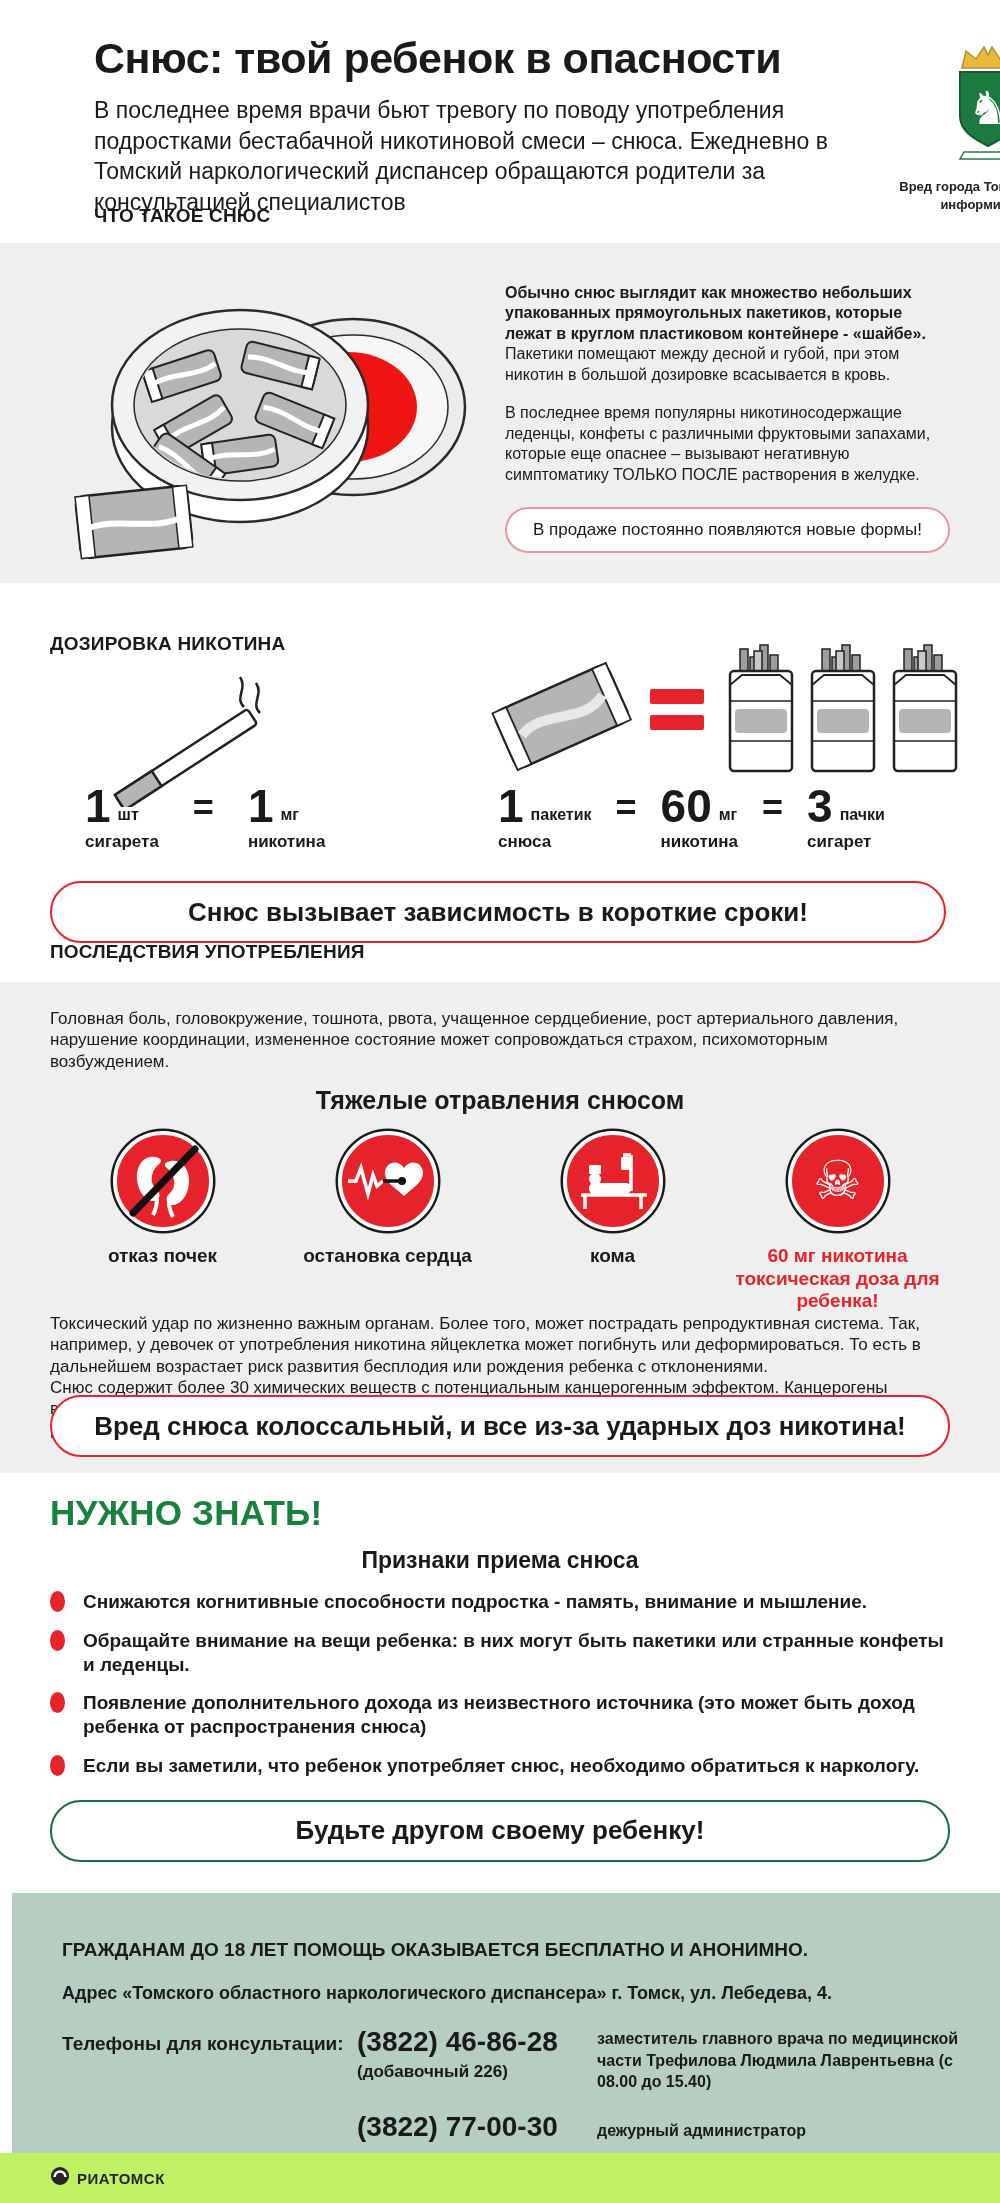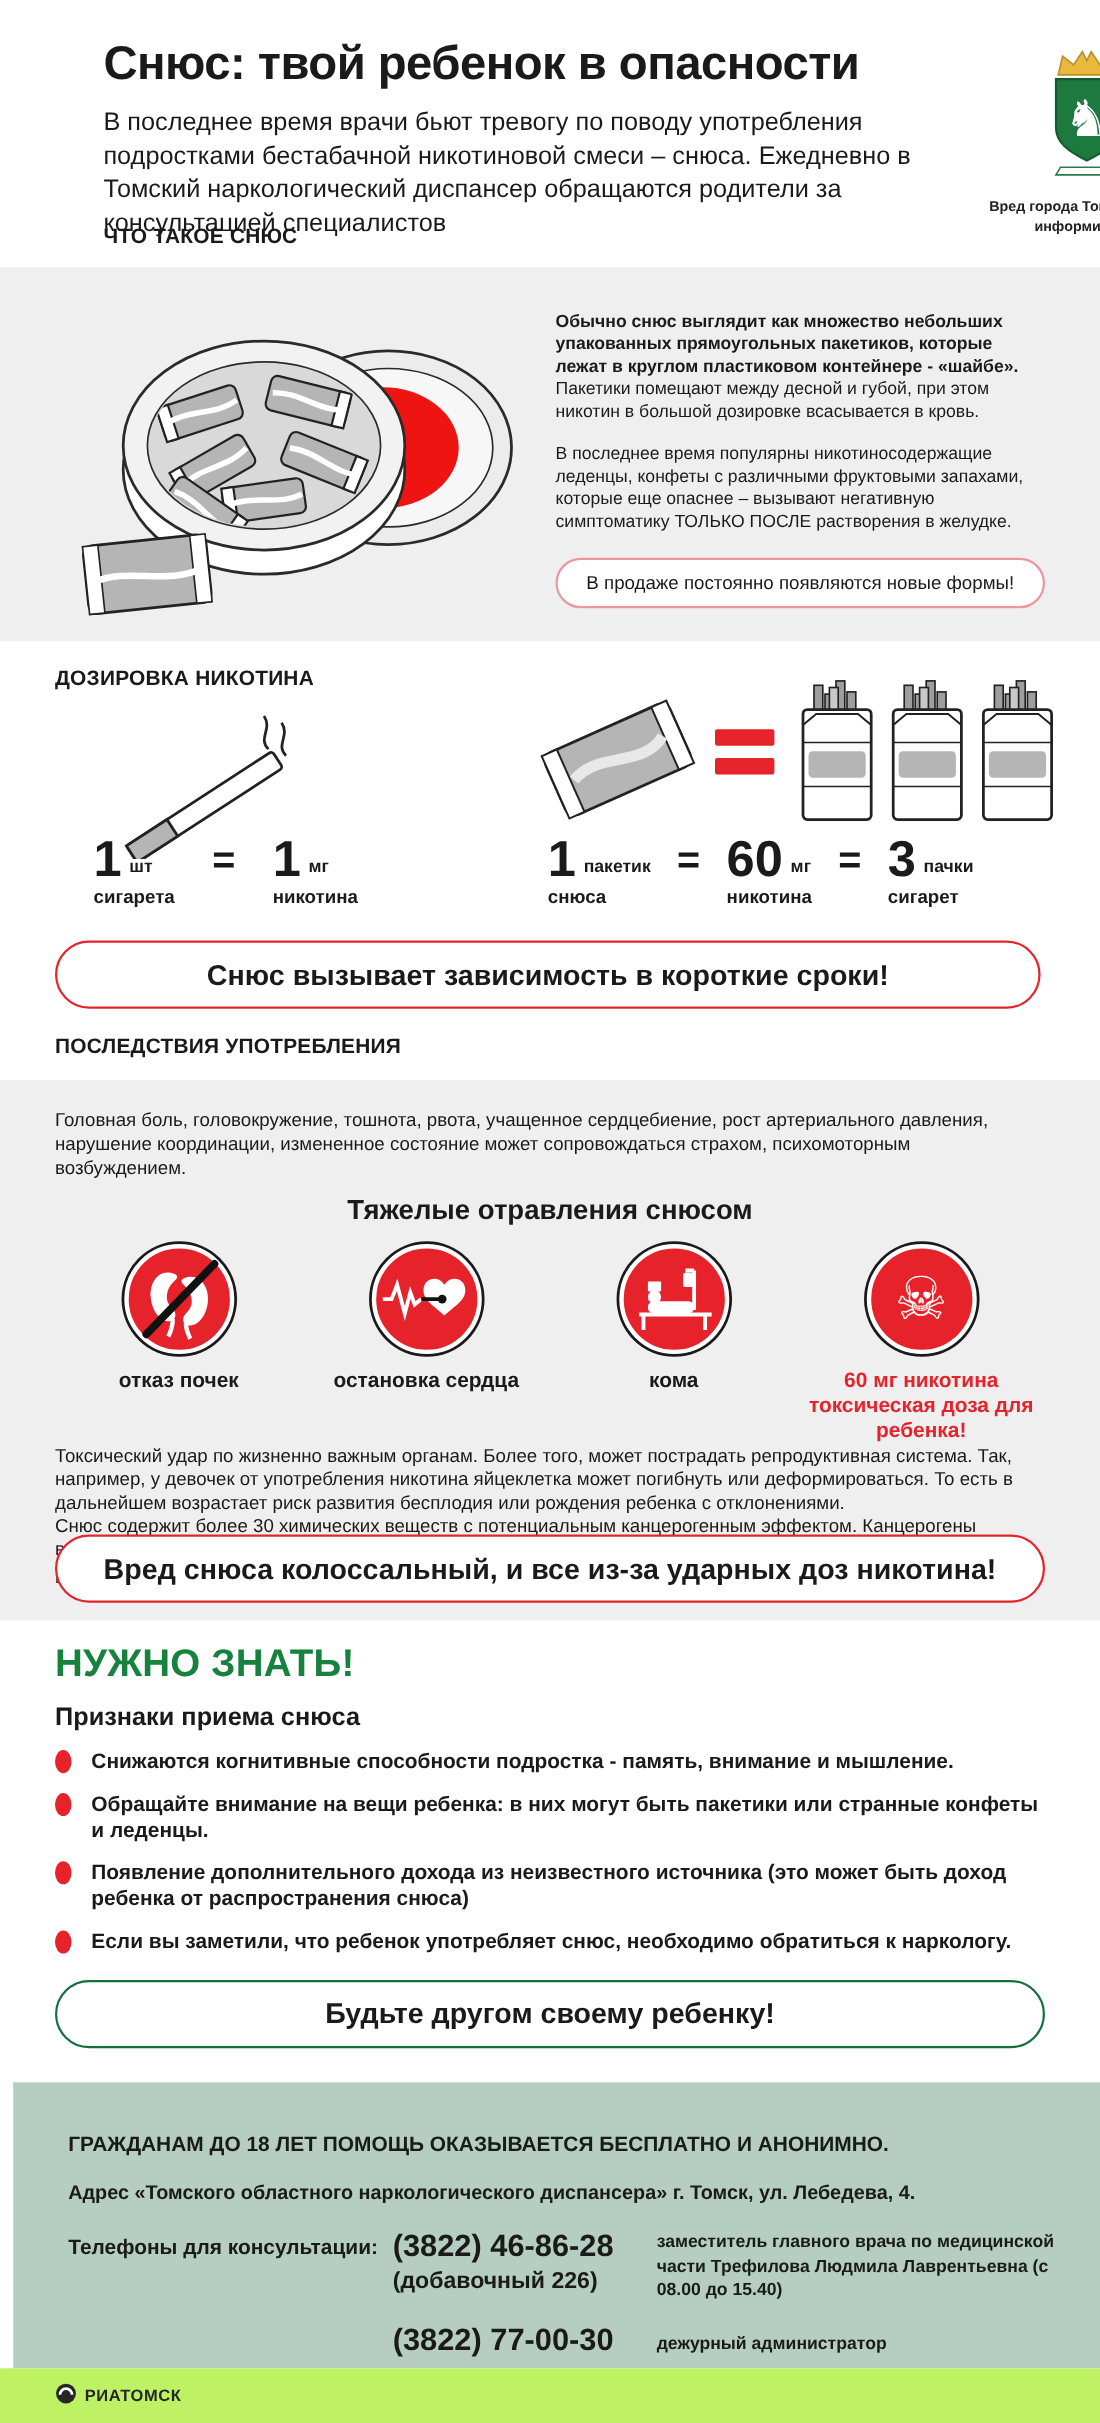--- a/index.html
+++ b/index.html
@@ -32,21 +32,21 @@
   .tin-wrap{width:505px;position:relative;}
   .tin-wrap svg{position:absolute;left:45px;top:22px;}
   .what-col{flex:1;padding:40px 50px 0 0;}
   .what-col p{margin:0;font-size:16px;line-height:1.28;}
   .what-col p + p{margin-top:18px;}
   .badge{display:block;box-sizing:border-box;width:100%;margin-top:22px;padding:11px 20px;
          background:#fff;border:2px solid var(--red-soft);border-radius:24px;
          font-size:17px;text-align:center;}
 
   
-  .dose{position:absolute;top:583px;left:0;width:996px;height:365px;}
+  .dose{position:absolute;top:609px;left:0;width:996px;height:365px;}
   .label-dose{top:24px;position:absolute;}
   .ill{position:absolute;}
   .ill-cig{left:88px;top:48px;}
   .ill-pouch{left:488px;top:48px;}
   .red-eq{position:absolute;left:650px;top:80px;width:54px;}
   .red-eq i{display:block;height:15px;background:var(--red);border-radius:2px;}
   .red-eq i + i{margin-top:11px;}
   .ill-packs{left:726px;top:32px;}
   .numrow{position:absolute;top:178px;display:flex;align-items:flex-end;}
   .numrow-left{left:85px;gap:34px;}
@@ -78,36 +78,36 @@
   .icon-label{margin-top:14px;font-size:19px;font-weight:bold;text-align:center;line-height:1.2;max-width:220px;}
   .icon-label.red{color:var(--red);}
   .skull-glyph{font-size:54px;line-height:1;color:#fff;font-family:"DejaVu Sans",sans-serif;}
   .tox{margin-top:16px;}
   .gray2 .pill{top:1395px;position:absolute;left:50px;right:50px;}
   .pill-abs2{top:413px !important;}
 
   
   .know{position:absolute;top:1473px;left:0;width:1000px;height:420px;box-sizing:border-box;padding:0 50px;}
   .know h2{margin:20px 0 0 0;font-size:35px;font-weight:bold;color:var(--green);letter-spacing:0.2px;}
-  .know .subtitle{margin:14px 0 0 0;font-size:23px;font-weight:bold;}
+  .know .subtitle{margin:14px 0 0 0;text-align:center;font-size:23px;font-weight:bold;}
   .bullets{margin:16px 0 0 0;padding:0;list-style:none;}
   .bullets li{display:flex;align-items:flex-start;font-size:19px;font-weight:bold;line-height:1.25;}
   .bullets li + li{margin-top:15px;}
   .dot{flex:0 0 15px;width:15px;height:21px;background:var(--red);border-radius:50%;margin:1px 18px 0 0;}
   .know .pill{position:relative;left:0;right:0;margin-top:22px;}
 
   
   .greenfoot{position:absolute;top:1893px;left:12px;width:1000px;height:260px;background:var(--sage);
              box-sizing:border-box;padding:46px 50px 0 50px;}
   .free-line{margin:0;font-size:19px;font-weight:bold;}
   .addr-line{margin:22px 0 0 0;font-size:18px;font-weight:bold;}
   .phones{margin-top:24px;display:grid;grid-template-columns:295px 240px auto;row-gap:20px;}
   .ph-label{font-size:19px;font-weight:bold;padding-top:5px;}
   .ph-num{font-size:28px;font-weight:bold;line-height:1;}
-  .ph-ext{font-size:21px;font-weight:bold;margin-top:6px;}
+  .ph-ext{font-size:17px;font-weight:bold;margin-top:6px;}
   .ph-desc{font-size:16px;font-weight:bold;line-height:1.35;}
   .ph-desc.single{padding-top:7px;}
 
   
   .bottombar{position:absolute;top:2153px;left:0;width:1000px;height:50px;background:#bef264;
              display:flex;align-items:center;padding-left:50px;box-sizing:border-box;}
   .brand{display:flex;align-items:center;gap:7px;}
   .brand-text{font-size:15px;font-weight:bold;letter-spacing:0.5px;color:#262626;}
 </style>
 </head>

